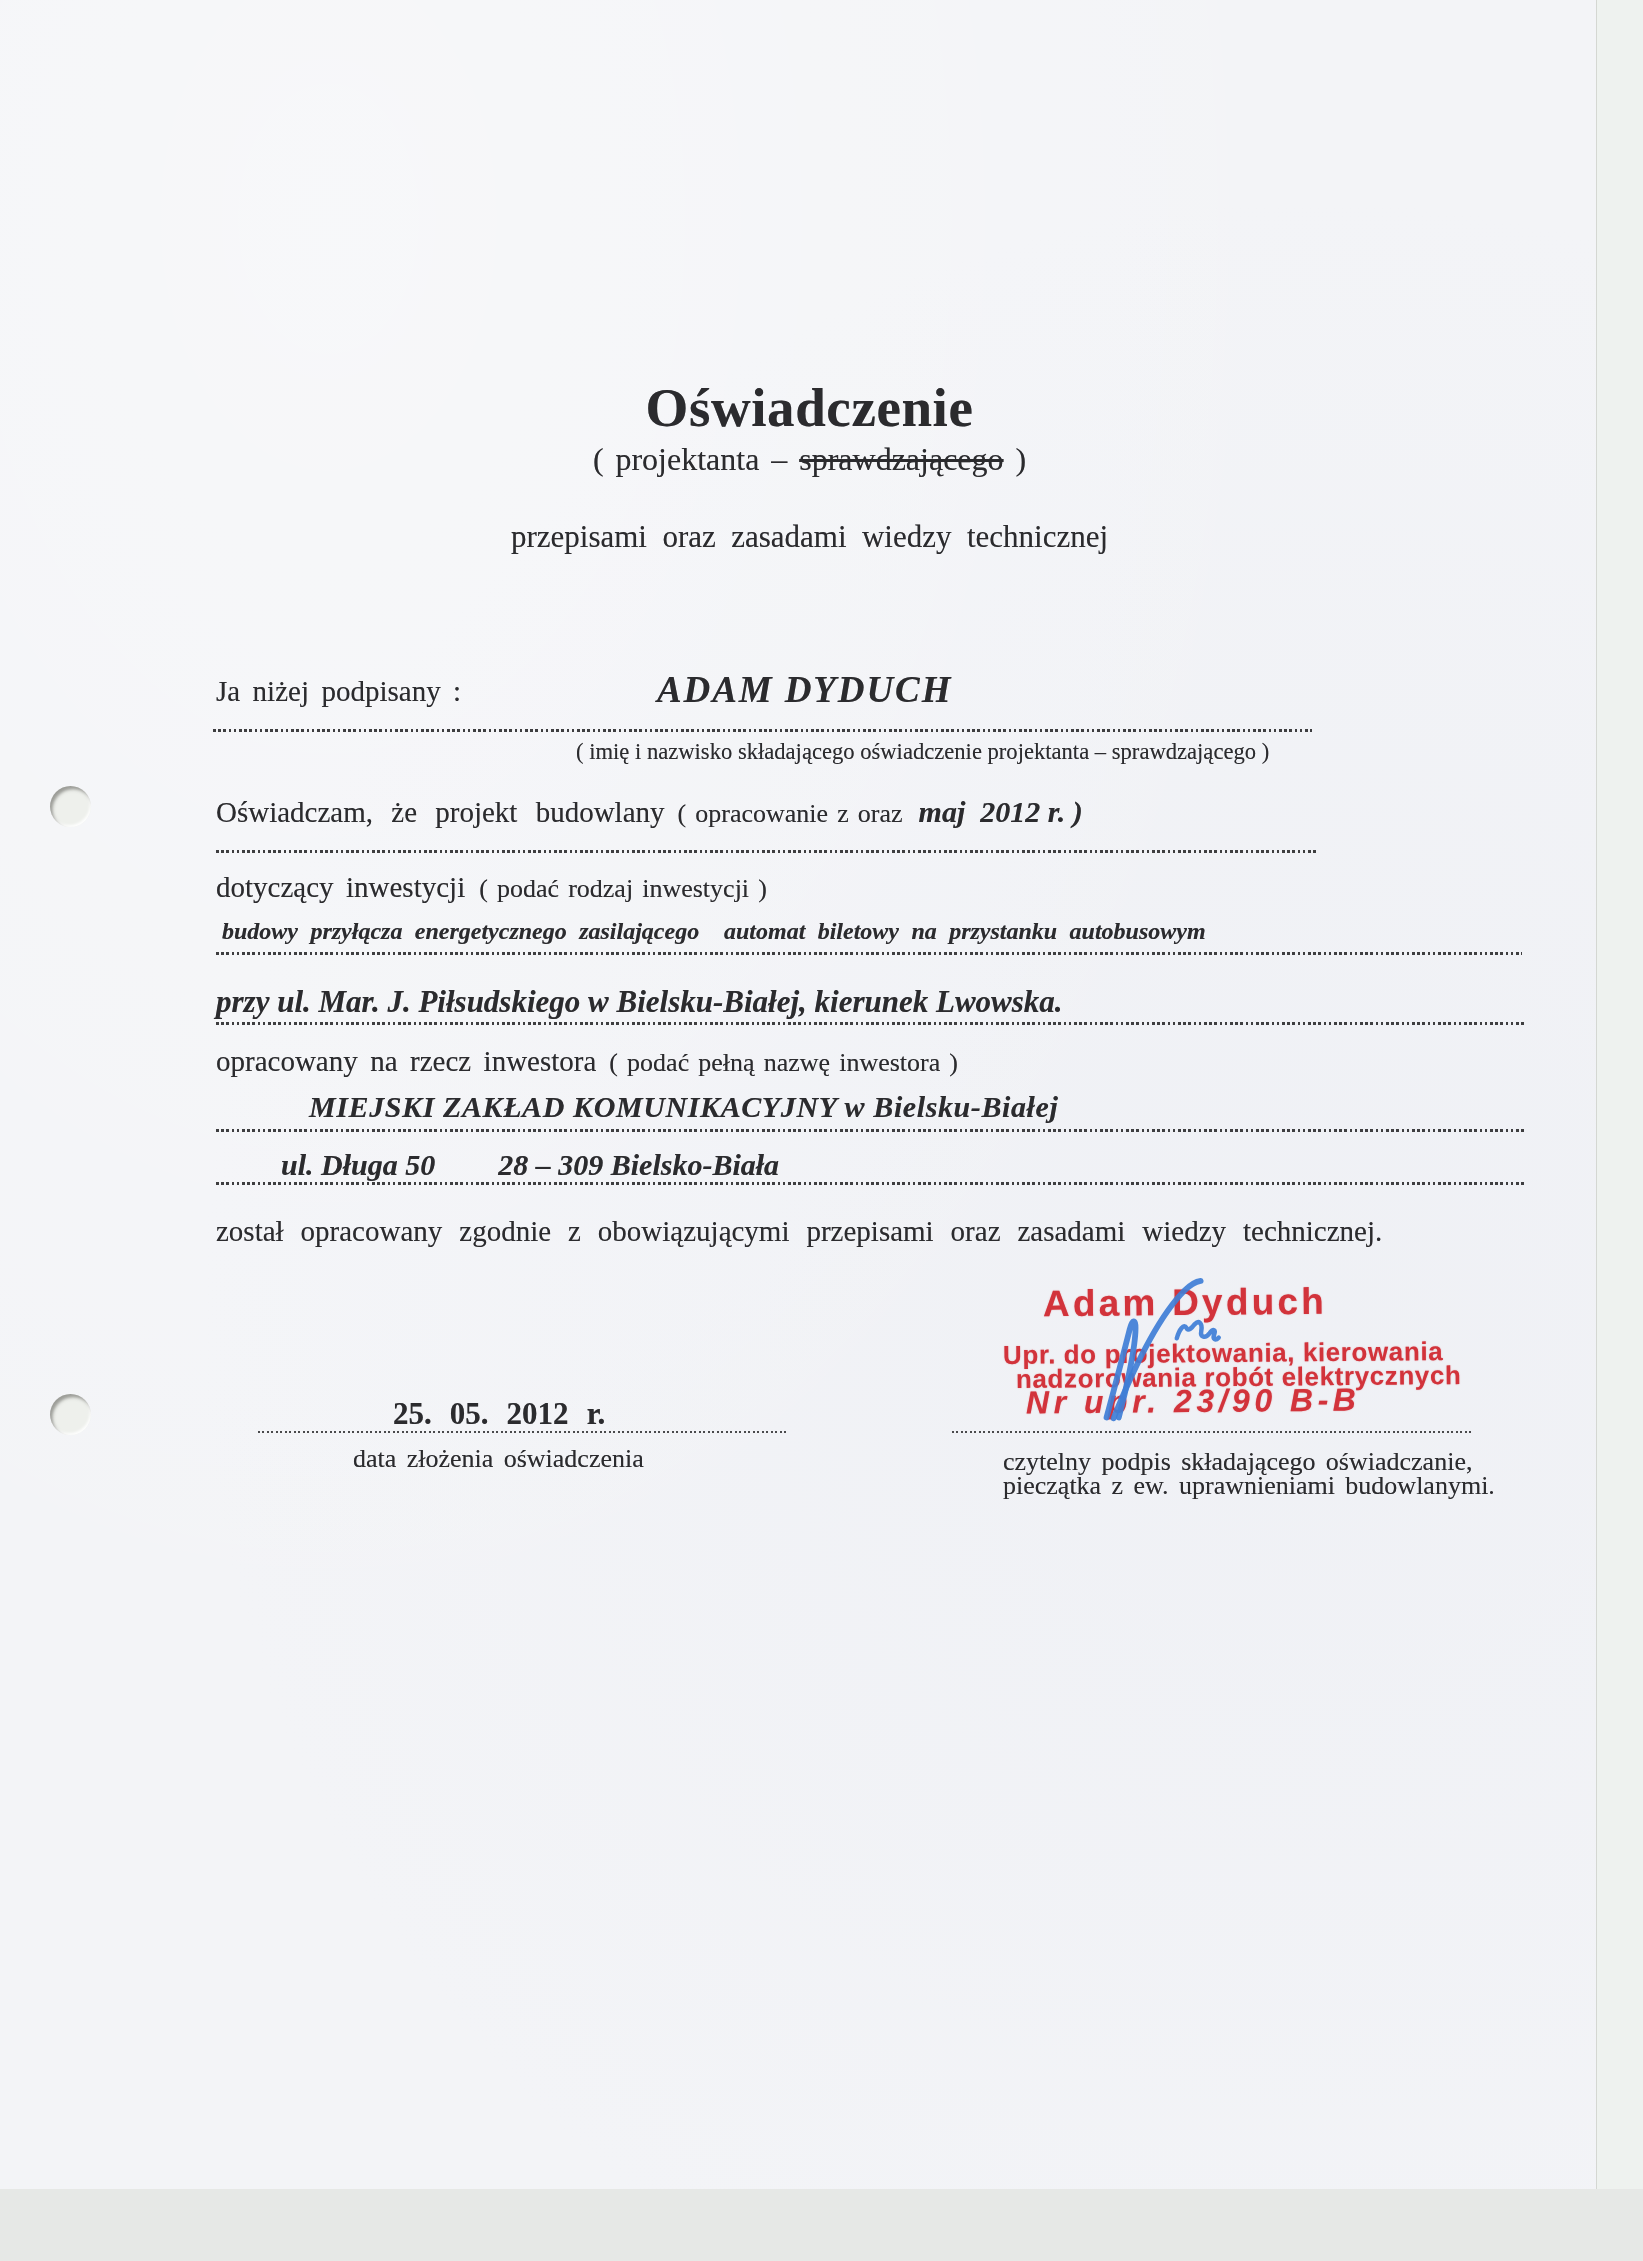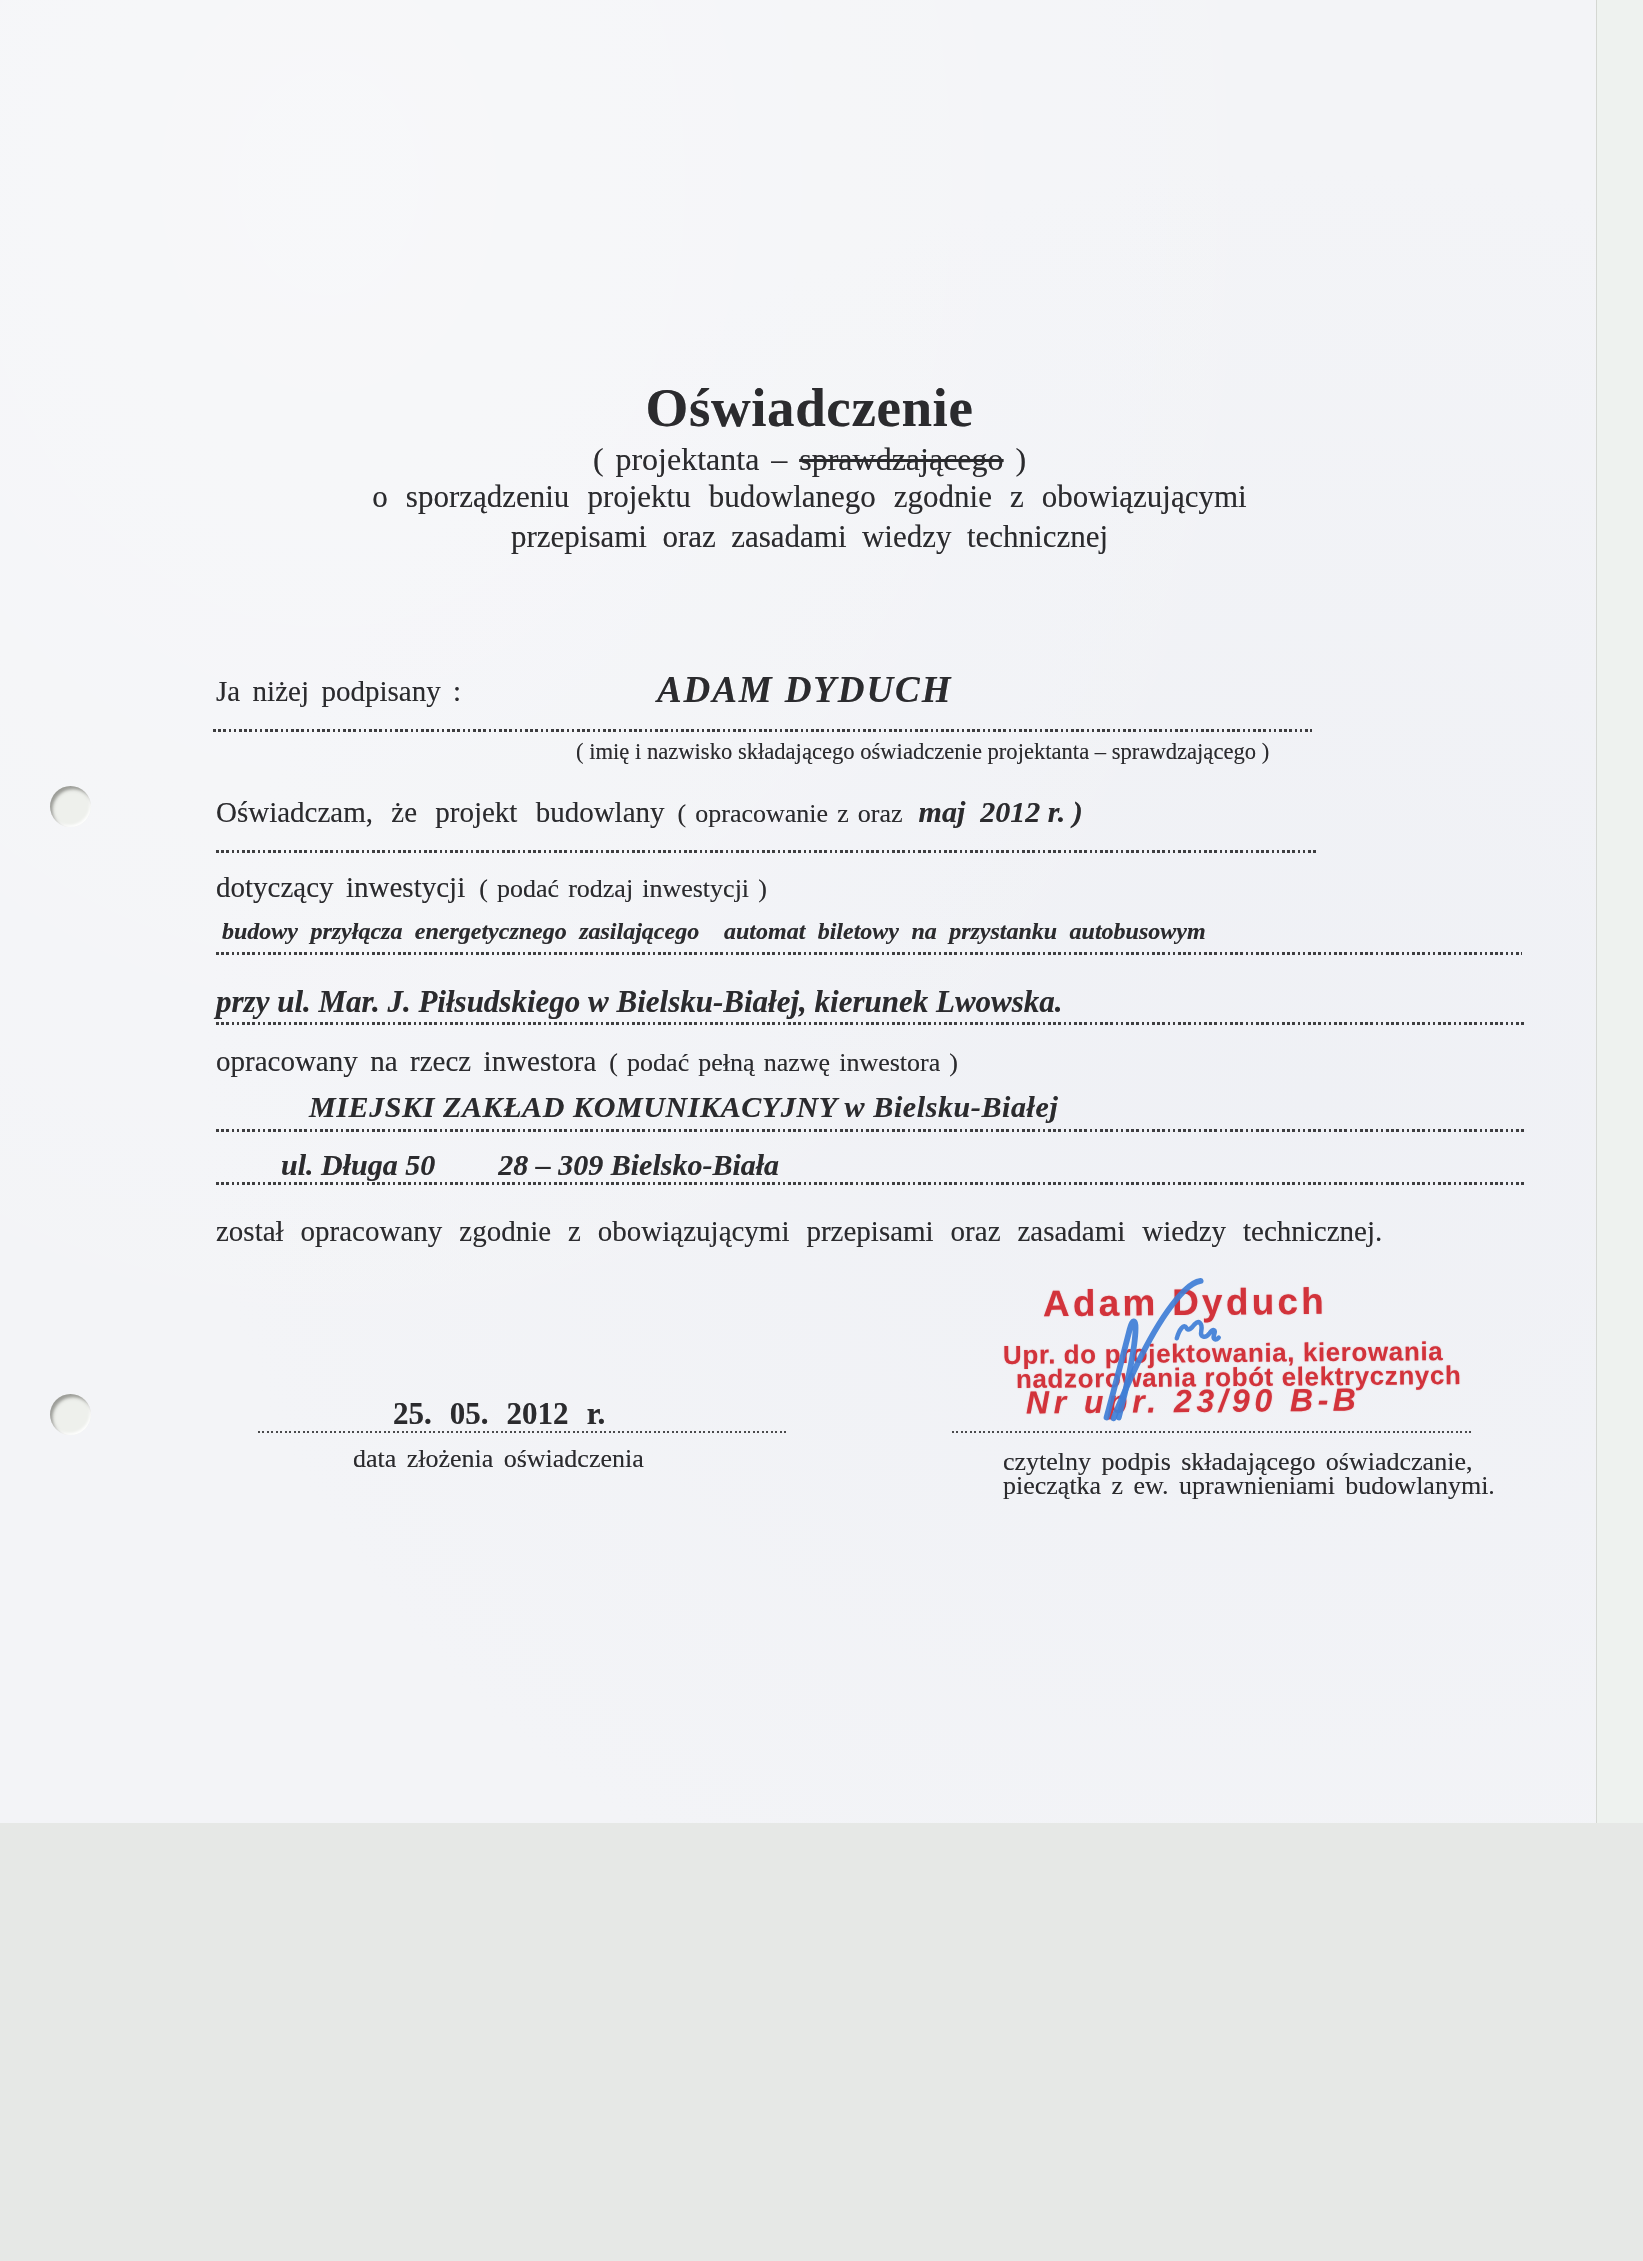--- a/index.html
+++ b/index.html
@@ -1,18 +1,18 @@
 <!DOCTYPE html>
 <html style="font-size:10.3px"><head>
 <meta charset="utf-8">
 <style>
   html,body{margin:0;padding:0;background:#e6e8e6;}
   #scan{
     position:relative;
-    width:1643px;height:1823px;
+    width:1643px;height:2189px;
     background:
       radial-gradient(ellipse at 20% 10%, rgba(255,255,255,0.35), transparent 55%),
       radial-gradient(ellipse at 80% 60%, rgba(235,237,243,0.5), transparent 60%),
       #f3f4f7;
     overflow:hidden;
     font-family:"Liberation Serif", serif;
     color:#2b2b2e;
   }
   .abs{position:absolute;}
   .centered{left:0;width:1619px;text-align:center;}
@@ -43,21 +43,20 @@
   .edge-corner{left:0;top:2244px;width:77px;height:5.8px;
                background:linear-gradient(to right,#55554f,rgba(85,85,79,0));}
 </style>
 </head>
 <body>
 
 <div id="scan">
 
   <div class="abs centered doc-title soft">Oświadczenie</div>
   <div class="abs centered doc-paren soft"><span>( projektanta – </span><span class="struck">sprawdzającego</span><span> )</span></div>
-  <div class="abs centered doc-sub2 soft">o sporządzeniu projektu budowlanego zgodnie z obowiązującymi</div>
   <div class="abs centered doc-sub3 soft">przepisami oraz zasadami wiedzy technicznej</div>
 
   <div class="abs lbl soft" style="left:216px;top:675px;">Ja niżej podpisany :</div>
   <div class="abs fill soft" style="left:657px;top:668px;font-size:37px;letter-spacing:1.9px;">ADAM DYDUCH</div>
   <div class="abs dots" style="left:213px;top:729px;width:1099px;"></div>
   <div class="abs soft" style="left:576px;top:739px;font-size:22.6px;">( imię i nazwisko składającego oświadczenie projektanta – sprawdzającego )</div>
 
   <div class="abs" style="left:216px;top:795px;white-space:nowrap;">
     <span class="lbl soft" style="word-spacing:11px;">Oświadczam, że projekt budowlany</span><span class="lbl-sm soft" style="margin-left:13px;">( opracowanie z oraz</span><span class="fill soft" style="margin-left:16px;font-size:30px;">maj  2012 r. )</span>
   </div>

